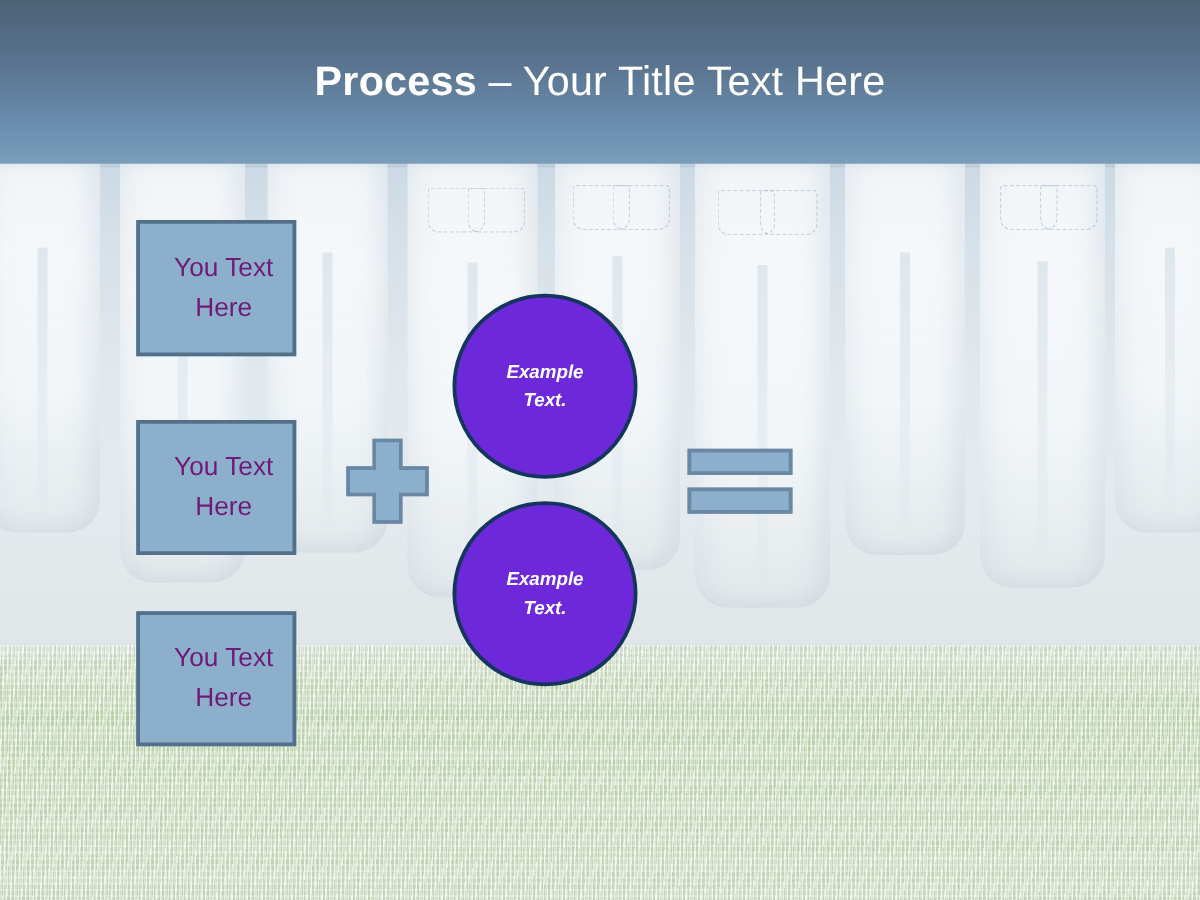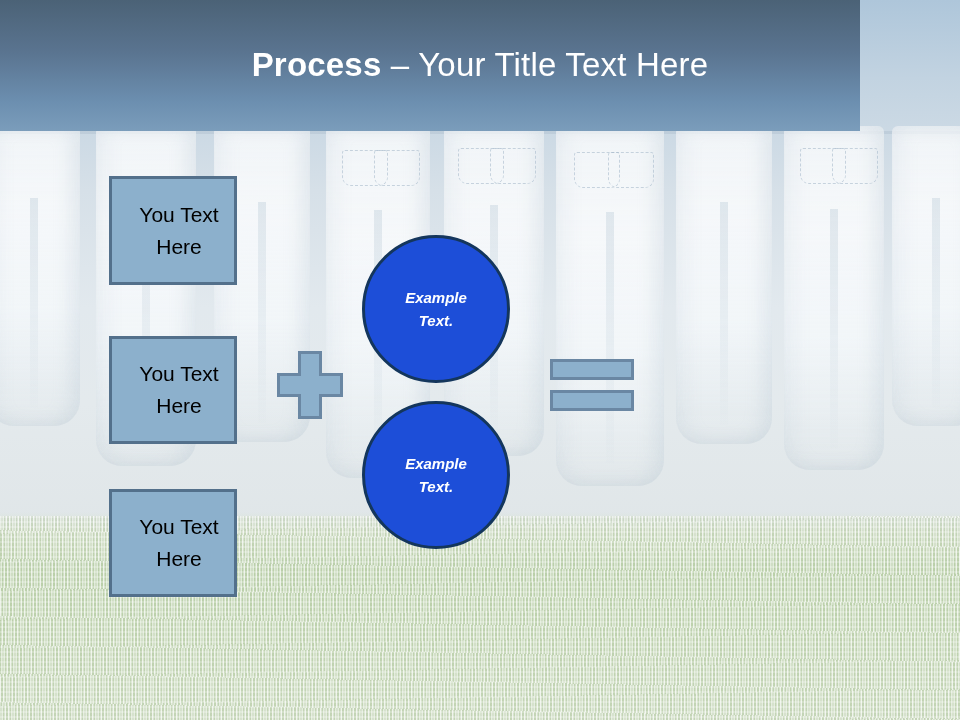--- a/index.html
+++ b/index.html
@@ -89,21 +89,21 @@
   .clothesline {
     position: absolute;
     left: 0; top: 131px; width: 960px; height: 3px;
     background: linear-gradient(to bottom, rgba(180,196,210,0.55), rgba(150,170,190,0.25));
   }
 
   
   .header-band {
     position: absolute;
     left: 0; top: 0;
-    width: 860px; height: 131px;
+    width: 960px; height: 131px;
     background: linear-gradient(to bottom, #4b6276 0%, #5a7490 40%, #6c8fb0 78%, #7b9dbb 100%);
   }
   .header-band .title {
     position: absolute;
     left: 0; top: 46px;
     width: 960px;
     text-align: center;
     color: #ffffff;
     font-size: 33px;
     letter-spacing: 0.2px;
@@ -111,36 +111,36 @@
   }
   .title .t-bold { font-weight: bold; }
   .title .t-reg  { font-weight: normal; }
 
   
   .step-box {
     position: absolute;
     box-sizing: border-box;
     background: #8cb0cc;
     border: 3px solid #53708b;
-    color: #000000;
+    color: #701a75;
     font-size: 21px;
     line-height: 32px;
     text-align: center;
     display: flex;
     align-items: center;
     justify-content: center;
     padding-left: 12px;
   }
   .step-box .lbl { display: block; }
 
   .circle {
     position: absolute;
     box-sizing: border-box;
     border-radius: 50%;
-    background: #1d4ed8;
+    background: #6d28d9;
     border: 3px solid #14365c;
     color: #ffffff;
     font-size: 15px;
     line-height: 23px;
     font-weight: bold;
     font-style: italic;
     text-align: center;
     display: flex;
     align-items: center;
     justify-content: center;

